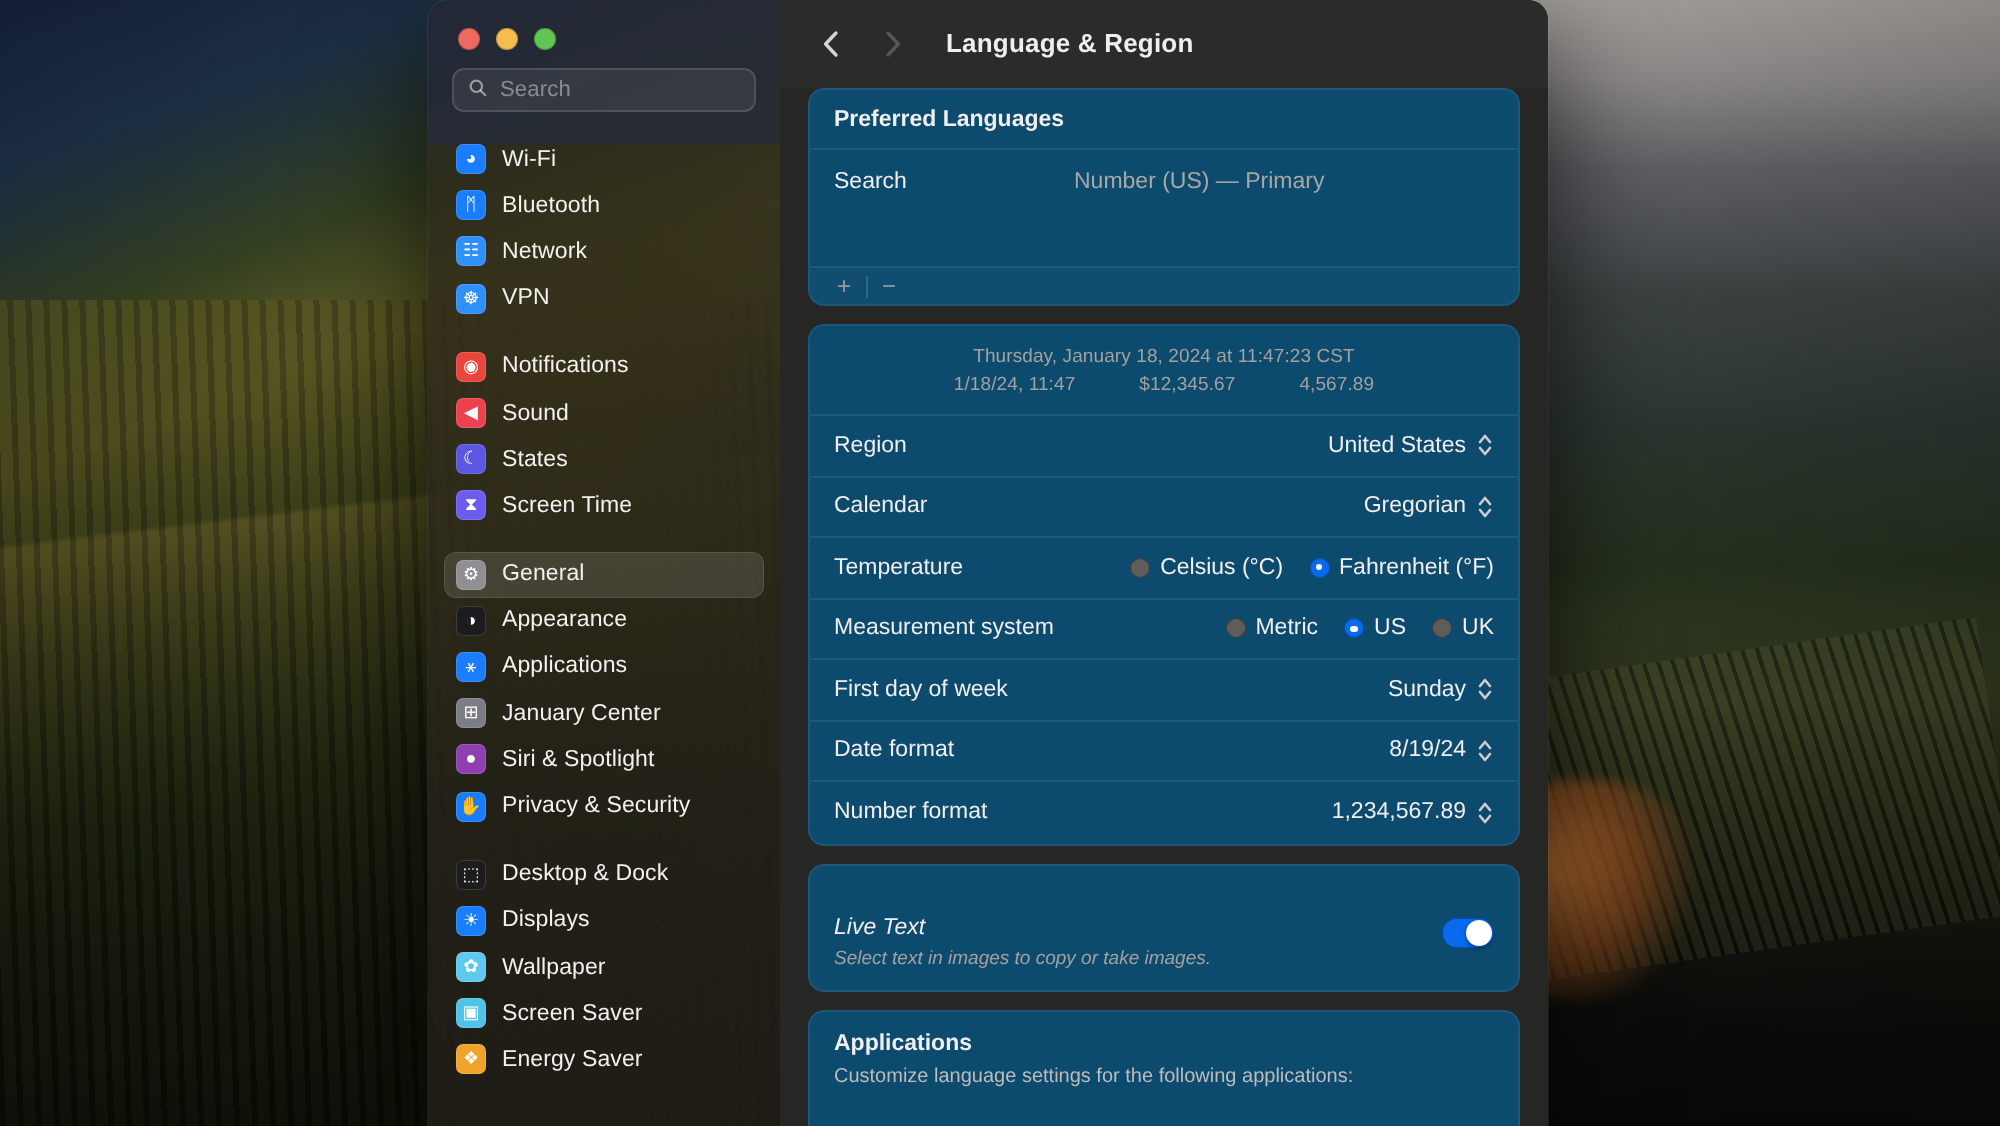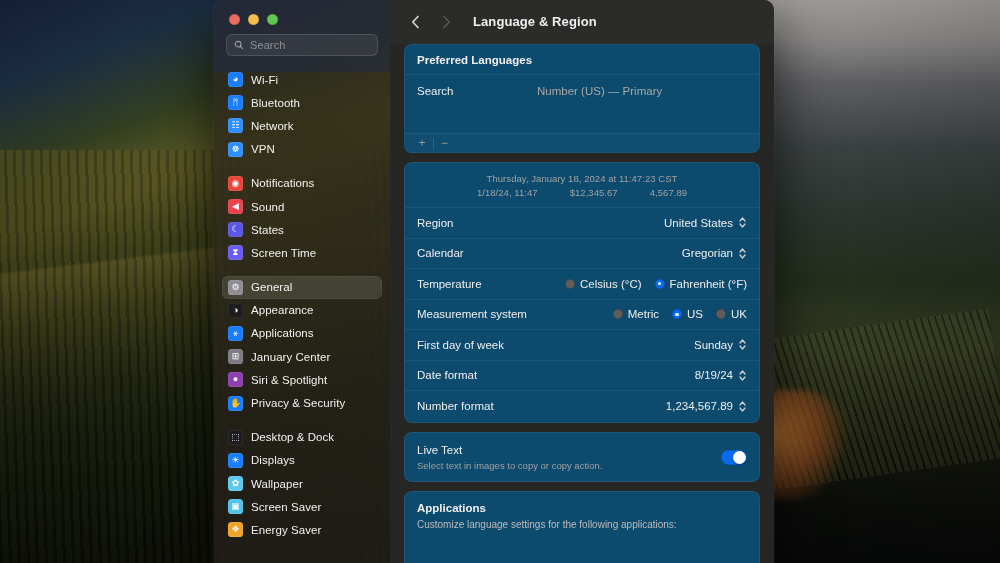--- a/index.html
+++ b/index.html
@@ -206,22 +206,23 @@
     background:#0a69ed;
     box-shadow:inset 0 0 0 0.5px rgba(0,0,0,0.25);
     display:flex; align-items:center; justify-content:center;
   }
   .rdot.on::after {
     content:""; width:3.4px; height:3.4px; border-radius:50%; background:#fff;
   }
   .radio-label { font-size:11.5px; color:#f0efee; }
 
   .livetext-row {
-    display:flex; align-items:center; justify-content:space-between;
-    padding:11px 12px 10px 12px;
+    display:flex; align-items:flex-start; justify-content:space-between;
+    padding:25px 12px 10px 12px;
+    font-style:italic;
   }
   .lt-title { font-size:11.5px; color:#f0efee; }
   .lt-sub { font-size:9.5px; color:#a3a2a0; margin-top:4px; }
   .toggle {
     width:26px; height:15px; border-radius:8px; background:#0a69ed;
     position:relative; flex:none; margin-top:1px;
     box-shadow:inset 0 0 0 0.5px rgba(0,0,0,0.25);
   }
   .toggle .knob {
     position:absolute; right:1px; top:1px;
@@ -491,21 +492,21 @@
                 </span>
               </div>
             </div>
           </div>
       </div>
 
       <div class="card">
         <div class="livetext-row">
           <div>
             <div class="lt-title">Live Text</div>
-            <div class="lt-sub">Select text in images to copy or copy action.</div>
+            <div class="lt-sub">Select text in images to copy or take images.</div>
           </div>
           <div class="toggle">
             <div class="knob"></div>
           </div>
         </div>
       </div>
 
       <div class="card">
         <div class="apps-head">
           <div class="apps-title">Applications</div>

